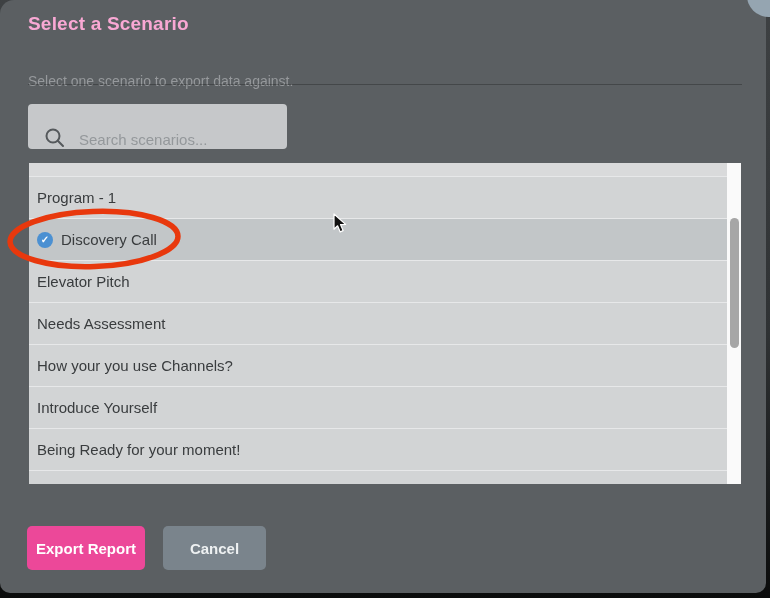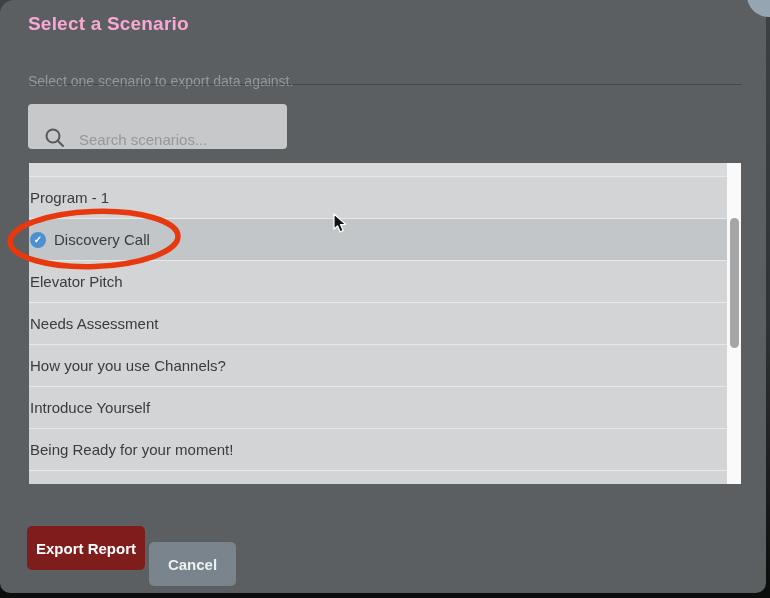--- a/index.html
+++ b/index.html
@@ -40,43 +40,43 @@
   }
   .search input::placeholder { color:#94989b; opacity:1; }
   .list {
     position:absolute; left:29px; top:163px; width:712px; height:321px;
     background:#fbfbfb; overflow:hidden;
   }
   .rows { position:absolute; left:0; top:0; width:698px; }
   .partial-top { height:13px; background:#d9dadb; }
   .row {
     height:42px; border-top:1px solid #e7e8e9; background:#d2d4d5;
-    display:flex; align-items:center; padding-left:1px;
+    display:flex; align-items:center; padding-left:8px;
     font-size:15px; color:#393c3e; cursor:pointer;
   }
   .row.selected { background:#c2c6c8; }
   .partial-bottom { height:14px; border-top:1px solid #e7e8e9; background:#d2d4d5; }
   .check {
     width:16px; height:16px; border-radius:50%; background:#4b90d2;
     color:#ffffff; font-size:10px; font-weight:bold; margin-right:8px;
     display:flex; align-items:center; justify-content:center; flex:0 0 auto;
   }
   .scroll-track {
     position:absolute; right:0; top:0; width:14px; height:321px; background:#fafafa;
   }
   .scroll-thumb {
     position:absolute; left:2.5px; top:55px; width:9px; height:130px;
     background:#a6a6a6; border-radius:4.5px;
   }
   .btn {
     position:absolute; top:526px; height:44px; border:none; border-radius:5px;
     font-size:15px; font-weight:bold; cursor:pointer;
   }
-  .btn-export { left:27px; width:118px; background:#7f1d1d; color:#ffffff; }
-  .btn-cancel { left:149px; width:87px;  background:#7a848c; color:#eef1f2;margin-top:16px; }
+  .btn-export { left:27px; width:118px; background:#ec4899; color:#ffffff; }
+  .btn-cancel { left:163px; width:103px;  background:#7a848c; color:#eef1f2; }
   .annotation { position:absolute; left:3px; top:205px; pointer-events:none; }
   .cursor { position:absolute; left:333px; top:213px; pointer-events:none; }
 </style>
 </head>
 <body>
 
 <div class="page">
   <div class="modal">
 
     <div class="title">Select a Scenario</div>

